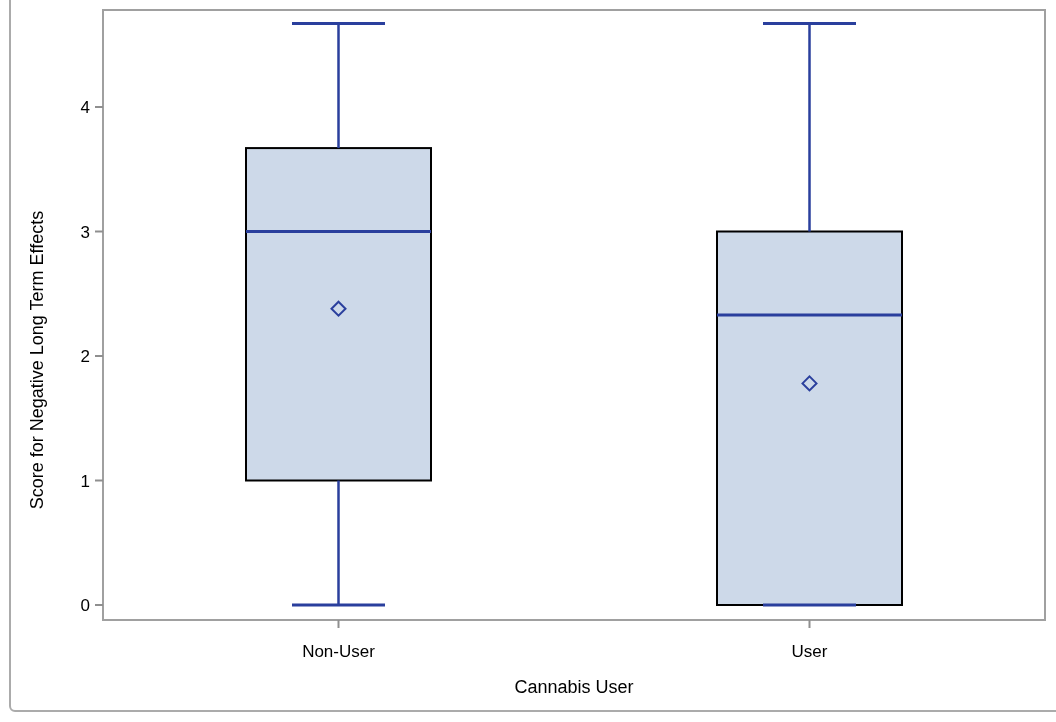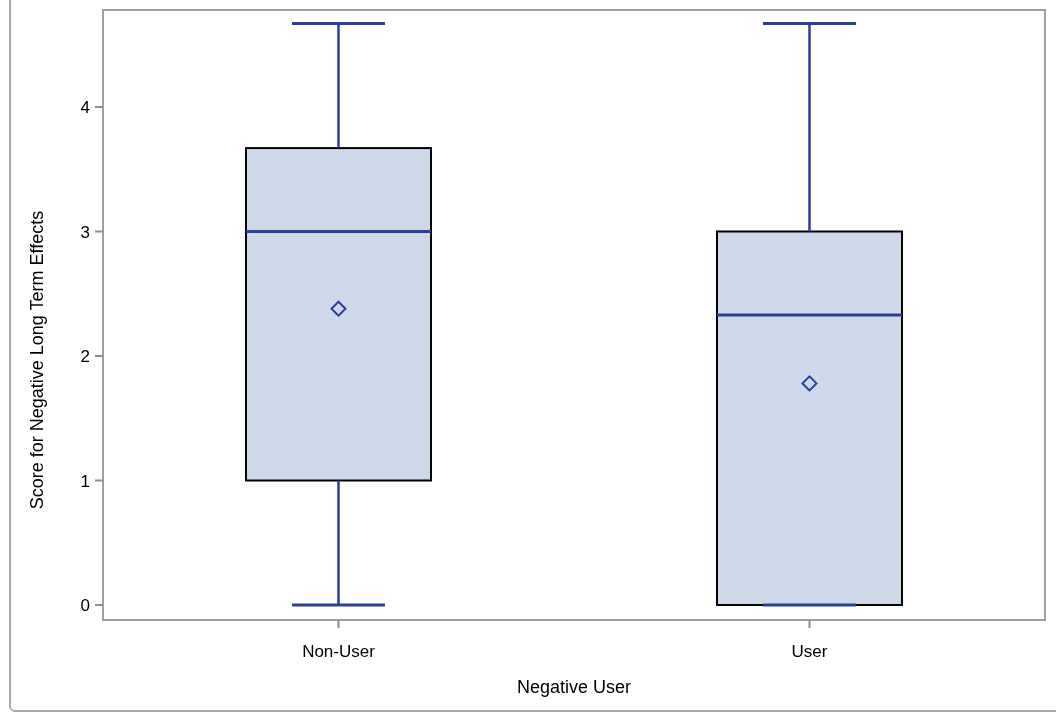--- a/index.html
+++ b/index.html
@@ -54,14 +54,14 @@
       <rect x="717" y="231.5" width="185" height="373.5" fill="#cdd9e9" stroke="#000000" stroke-width="2"></rect>
       <line x1="809.5" y1="23.585000000000036" x2="809.5" y2="231.5" stroke="#2a3f9d" stroke-width="2.5"></line>
       <line x1="763" y1="23.585000000000036" x2="856" y2="23.585000000000036" stroke="#2a3f9d" stroke-width="3"></line>
       <line x1="763" y1="605" x2="856" y2="605" stroke="#2a3f9d" stroke-width="3"></line>
       <line x1="717" y1="314.91499999999996" x2="902" y2="314.91499999999996" stroke="#2a3f9d" stroke-width="3"></line>
       <polygon points="809.5,376.39 816.5,383.39 809.5,390.39 802.5,383.39" fill="none" stroke="#2a3f9d" stroke-width="2"></polygon>
     </svg>
 
   <div class="y-axis-title">Score for Negative Long Term Effects</div>
 
-  <div class="x-axis-title">Negative User</div>
+  <div class="x-axis-title">Cannabis User</div>
 </div>
 
 </body></html>

